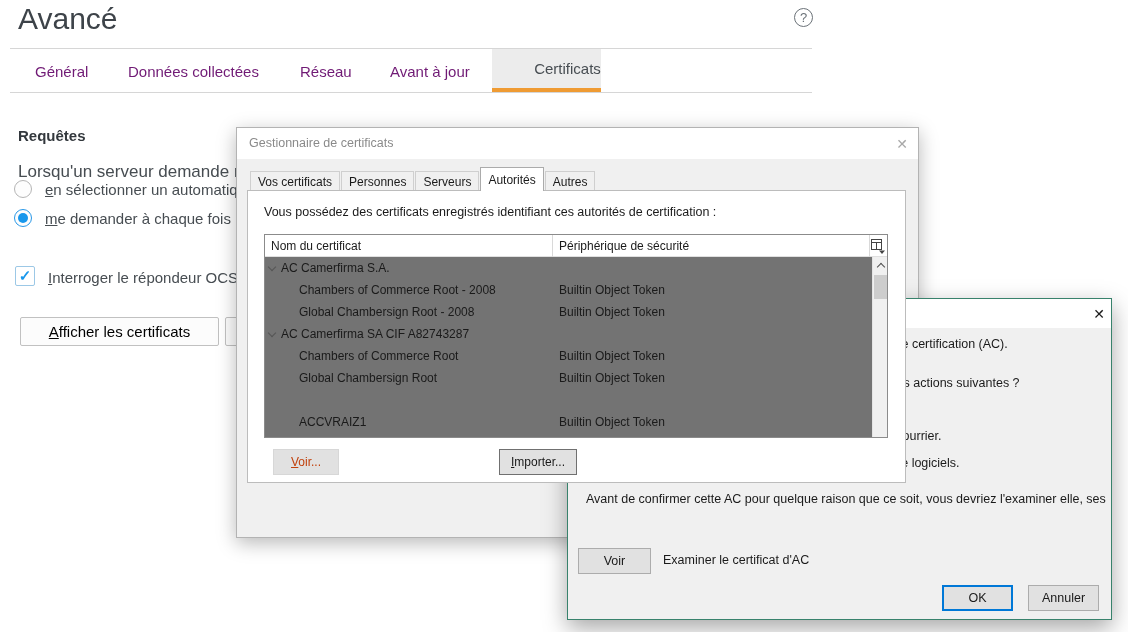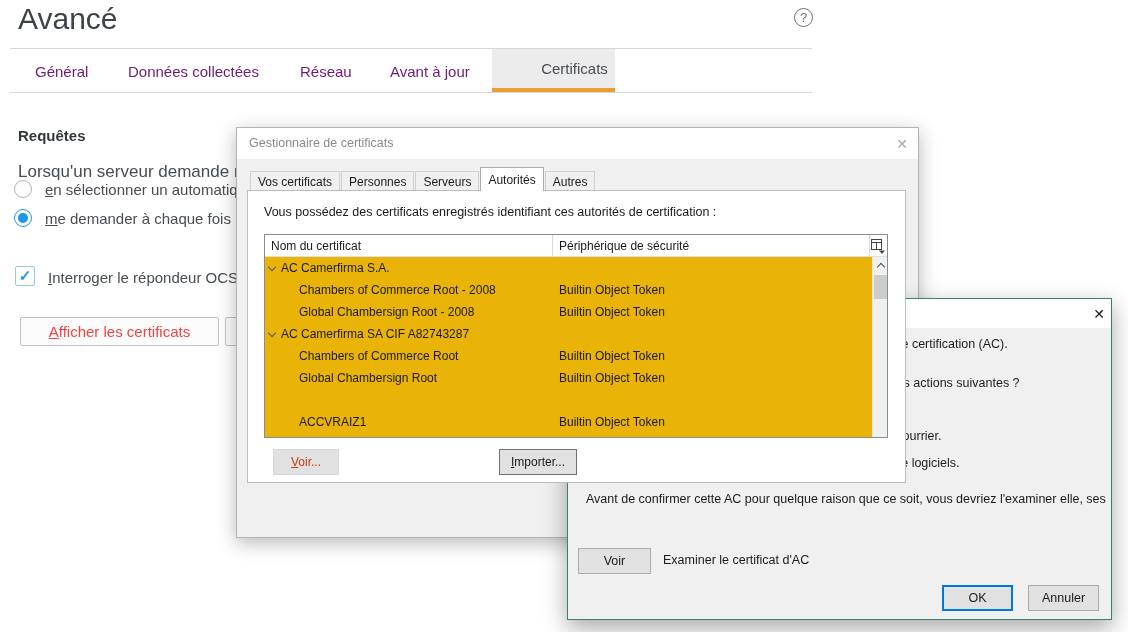--- a/index.html
+++ b/index.html
@@ -8,41 +8,41 @@
   .abs { position:absolute; }
 
   
   #page-title { left:18px; top:2px; font-size:30px; font-weight:500; color:#3d4349; }
   #help-icon { left:794px; top:8px; width:19px; height:19px; border:1.5px solid #6b7278;
                border-radius:50%; font-size:13px; color:#6b7278; display:flex;
                align-items:center; justify-content:center; }
   .rule { height:1px; background:#d6d6d6; left:10px; width:802px; }
   #rule-top { top:48px; } #rule-bottom { top:92px; }
   .top-tab { top:63px; font-size:15px; color:#701a75; cursor:default; }
-  #tab-active-block { left:492px; top:49px; width:123px; height:43px; background:#ececec;
+  #tab-active-block { left:492px; top:49px; width:109px; height:43px; background:#ececec;
                       border-bottom:4px solid var(--accent-orange,#ef9b33);
                       display:flex; align-items:center; justify-content:center;
                       font-size:15px; color:#474d52;padding-left:42px; }
   #requests-heading { left:18px; top:127px; font-size:15px; font-weight:bold; color:#33383d; }
   #requests-intro { left:18px; top:162px; font-size:17px; white-space:nowrap; }
   .radio { width:18px; height:18px; border-radius:50%; background:#fdfdfd; border:1px solid #b5b5b5; }
   #radio-auto { left:14px; top:180px; }
   #radio-ask { left:14px; top:209px; border-color:#2898e8;
                display:flex; align-items:center; justify-content:center; }
   #radio-ask .dot { width:10px; height:10px; border-radius:50%; background:var(--accent-blue,#1897ec); }
   .page-label { font-size:15px; white-space:nowrap; color:#474d52; }
   #radio-auto-label { left:45px; top:181px; }
   #radio-ask-label  { left:45px; top:210px; }
   #ocsp-checkbox { left:15px; top:266px; width:20px; height:20px; background:#fff;
                    border:1px solid #9cc8e6; border-radius:2px; display:flex;
                    align-items:center; justify-content:center;
                    color:var(--accent-blue,#1897ec); font-size:15px; font-weight:bold; }
   #ocsp-label { left:48px; top:269px; }
   .page-btn { background:#fcfcfc; border:1px solid #c1c1c1; border-radius:2px;
-              font-size:15px; color:#ef4444; display:flex; align-items:center;
+              font-size:15px; color:#000000; display:flex; align-items:center;
               justify-content:center; }
   #show-certs-btn { left:20px; top:317px; width:199px; height:29px; }
   #hidden-btn { left:225px; top:317px; width:40px; height:29px; }
   .ak { text-decoration:underline; }
 
   
   #cert-mgr { left:236px; top:127px; width:683px; height:411px; background:#f0f0f0;
               border:1px solid #b3b3b3; box-shadow:0 5px 18px rgba(0,0,0,.28);
               font-size:12.5px; color:#1a1a1a; }
   #cm-titlebar { left:0; top:0; width:100%; height:31px; background:#fff; }
@@ -51,21 +51,21 @@
               justify-content:center; color:#a8a8a8; font-size:14px; }
   #cm-tabs { left:13px; top:41px; height:22px; display:flex; align-items:flex-end; }
   .cm-tab { height:20px; padding:0 7px; background:#f0f0f0; border:1px solid #cfcfcf;
             border-bottom:none; font-size:12px; display:flex; align-items:center;
             margin-right:1px; position:relative; z-index:1; }
   .cm-tab.active { height:24px; background:#fff; border-color:#ababab; z-index:3; }
   #cm-panel { left:10px; top:62px; width:659px; height:293px; background:#fff;
               border:1px solid #bcbcbc; z-index:2; }
   #cm-desc { left:16px; top:14px; white-space:nowrap; }
   #cm-table { left:16px; top:43px; width:624px; height:204px; border:1px solid #8b8b8b;
-              background:#eab308; overflow:hidden; }
+              background:#737373; overflow:hidden; }
   #cm-thead { left:0; top:0; width:100%; height:22px; background:#fff;
               border-bottom:1px solid #e0e0e0; }
   #cm-col-name { left:6px; top:4px; font-size:12px; }
   #cm-col-device { left:294px; top:4px; font-size:12px; }
   .col-divider { top:0; width:1px; height:22px; background:#d9d9d9; }
   #cm-colpicker { left:605px; top:3px; width:16px; height:16px; }
   .trow { left:0; width:607px; height:22px; font-size:12px; }
   .tname { position:absolute; top:4px; white-space:nowrap; }
   .tname.group { left:16px; }
   .tname.child { left:34px; }

